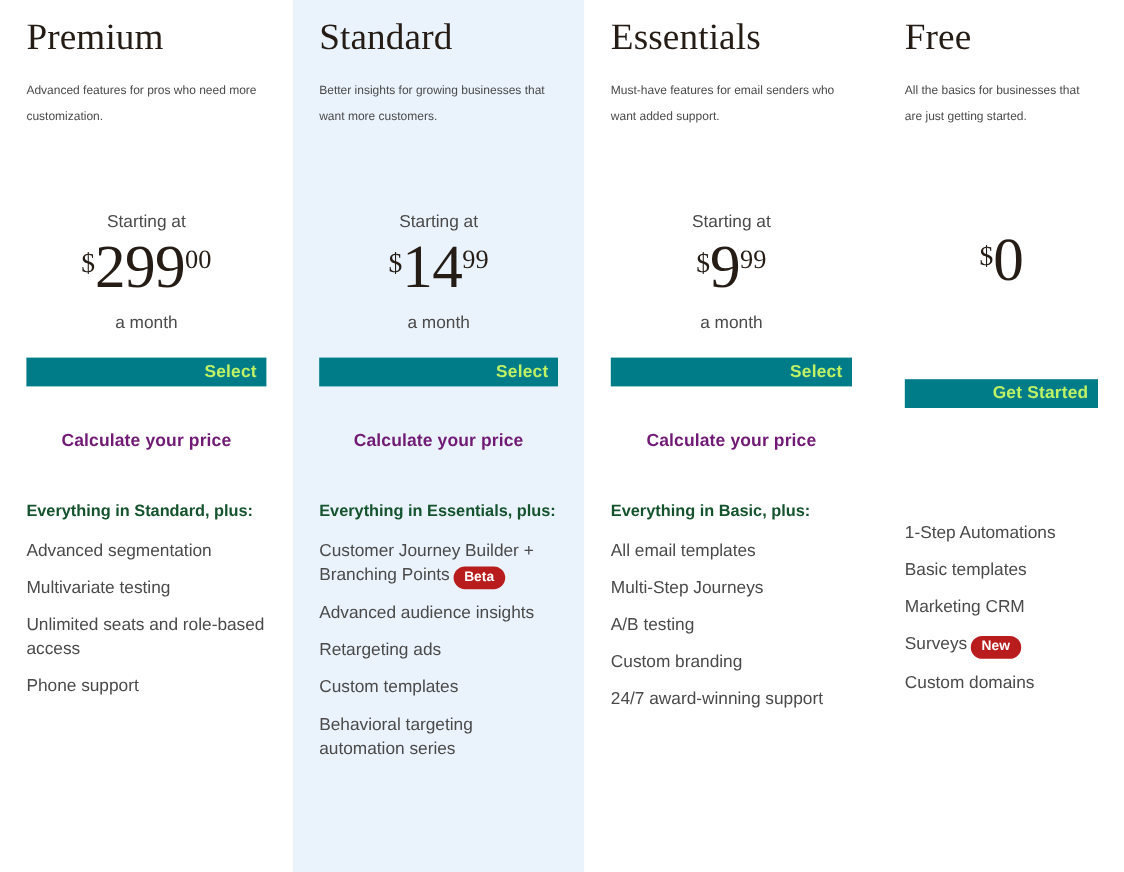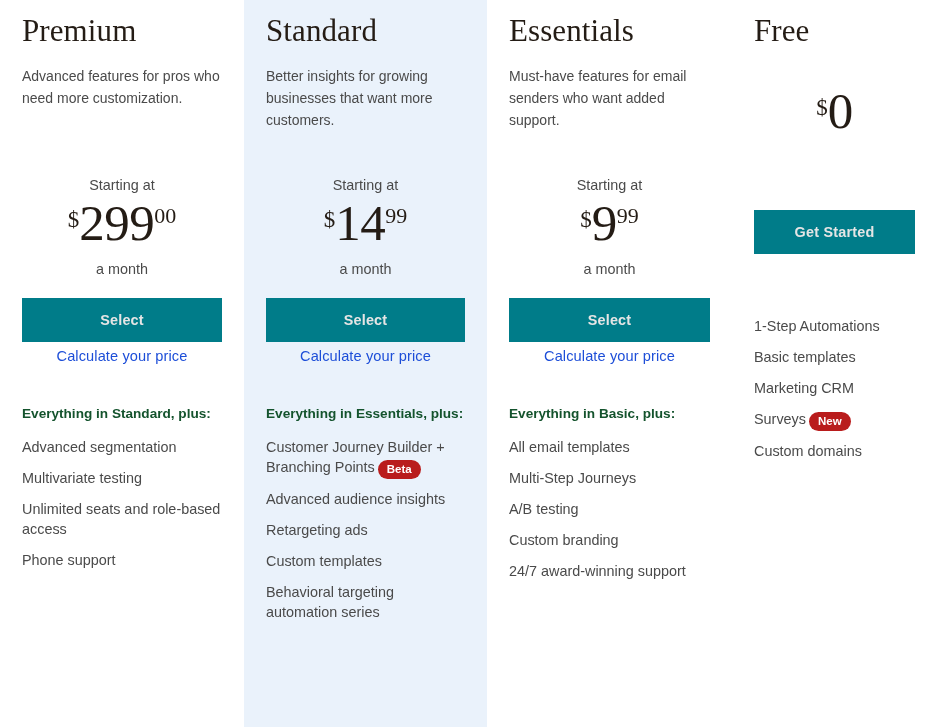--- a/index.html
+++ b/index.html
@@ -39,21 +39,21 @@
     font-size: 31px;
     font-weight: 400;
     color: #241c15;
     letter-spacing: 0.1px;
     line-height: 1.2;
     margin-bottom: 16px;
     white-space: nowrap;
   }
 
   .plan-tagline {
-    font-size: 14px;
+    font-size: 10px;
     line-height: 22px;
     color: #4a4a4a;
     min-height: 90px;
   }
 
   .price-block {
     text-align: center;
     margin-top: 20px;
     min-height: 118px;
   }
@@ -106,39 +106,39 @@
 
   .cta-wrap {
     text-align: center;
     margin-top: 5px;
   }
 
   .cta-button {
     display: block;
     width: 100%;
     background: #007c89;
-    color: #e5e5e5;
+    color: #bef264;
     border: none;
     font-family: "Liberation Sans", sans-serif;
     font-size: 14.4px;
     font-weight: bold;
     letter-spacing: 0.2px;
-    padding: 13px 8px;
+    padding: 3px 8px;
     cursor: pointer;
-    text-align: center;
+    text-align: right;
     line-height: 18px;
   }
 
   .calc-link {
     display: block;
-    margin-top: 4px;
+    margin-top: 36px;
     text-align: center;
-    color: #1d4ed8;
+    color: #701a75;
     font-size: 14.6px;
-    font-weight: normal;
+    font-weight: bold;
     text-decoration: none;
     letter-spacing: 0.1px;
     line-height: 20px;
     min-height: 20px;
   }
 
   .calc-link.empty { visibility: hidden; }
 
   .features {
     list-style: none;
@@ -251,20 +251,21 @@
       <li class="feature-item">All email templates</li>
       <li class="feature-item">Multi-Step Journeys</li>
       <li class="feature-item">A/B testing</li>
       <li class="feature-item">Custom branding</li>
       <li class="feature-item">24/7 award-winning support</li>
     </ul>
   </div>
 
   <div class="plan-column">
     <div class="plan-name">Free</div>
+    <div class="plan-tagline">All the basics for businesses that are just getting started.</div>
     <div class="price-block free">
       <div class="price-main">
         <span class="currency">$</span>
           <span class="amount">0</span>
       </div>
     </div>
     <div class="cta-wrap">
       <button class="cta-button">Get Started</button>
       <a href="#" class="calc-link empty"></a>
     </div>

